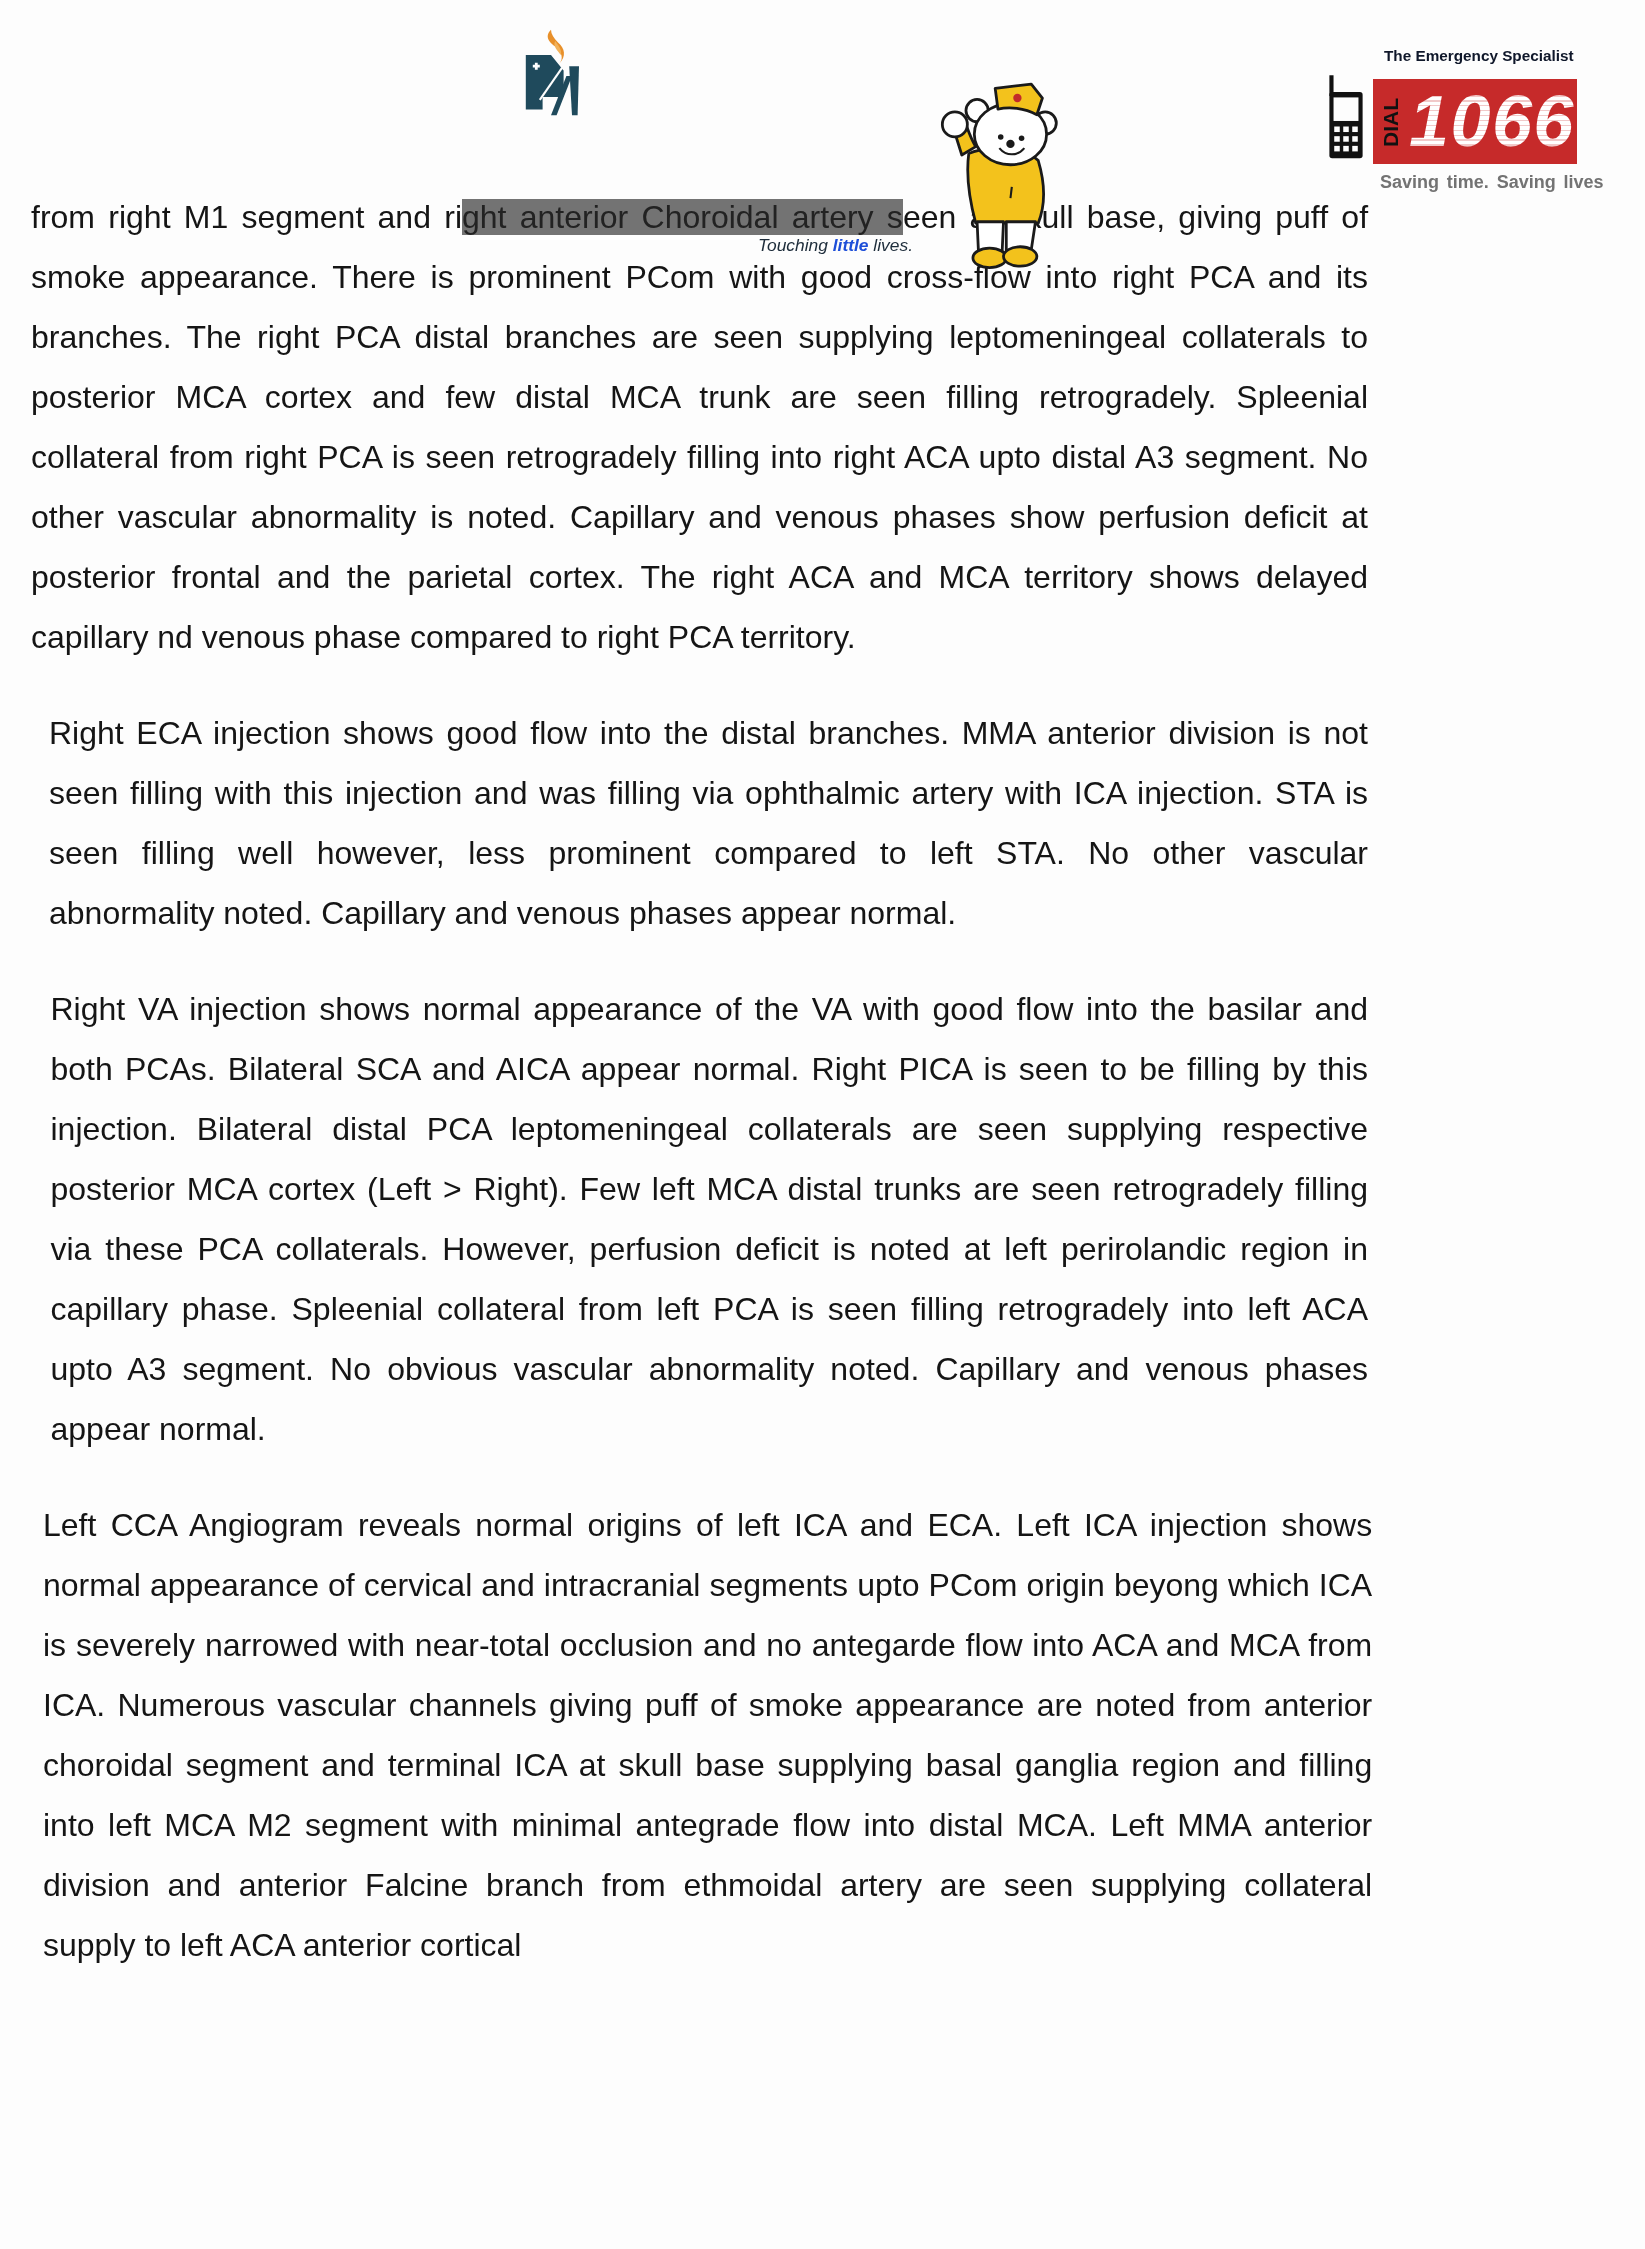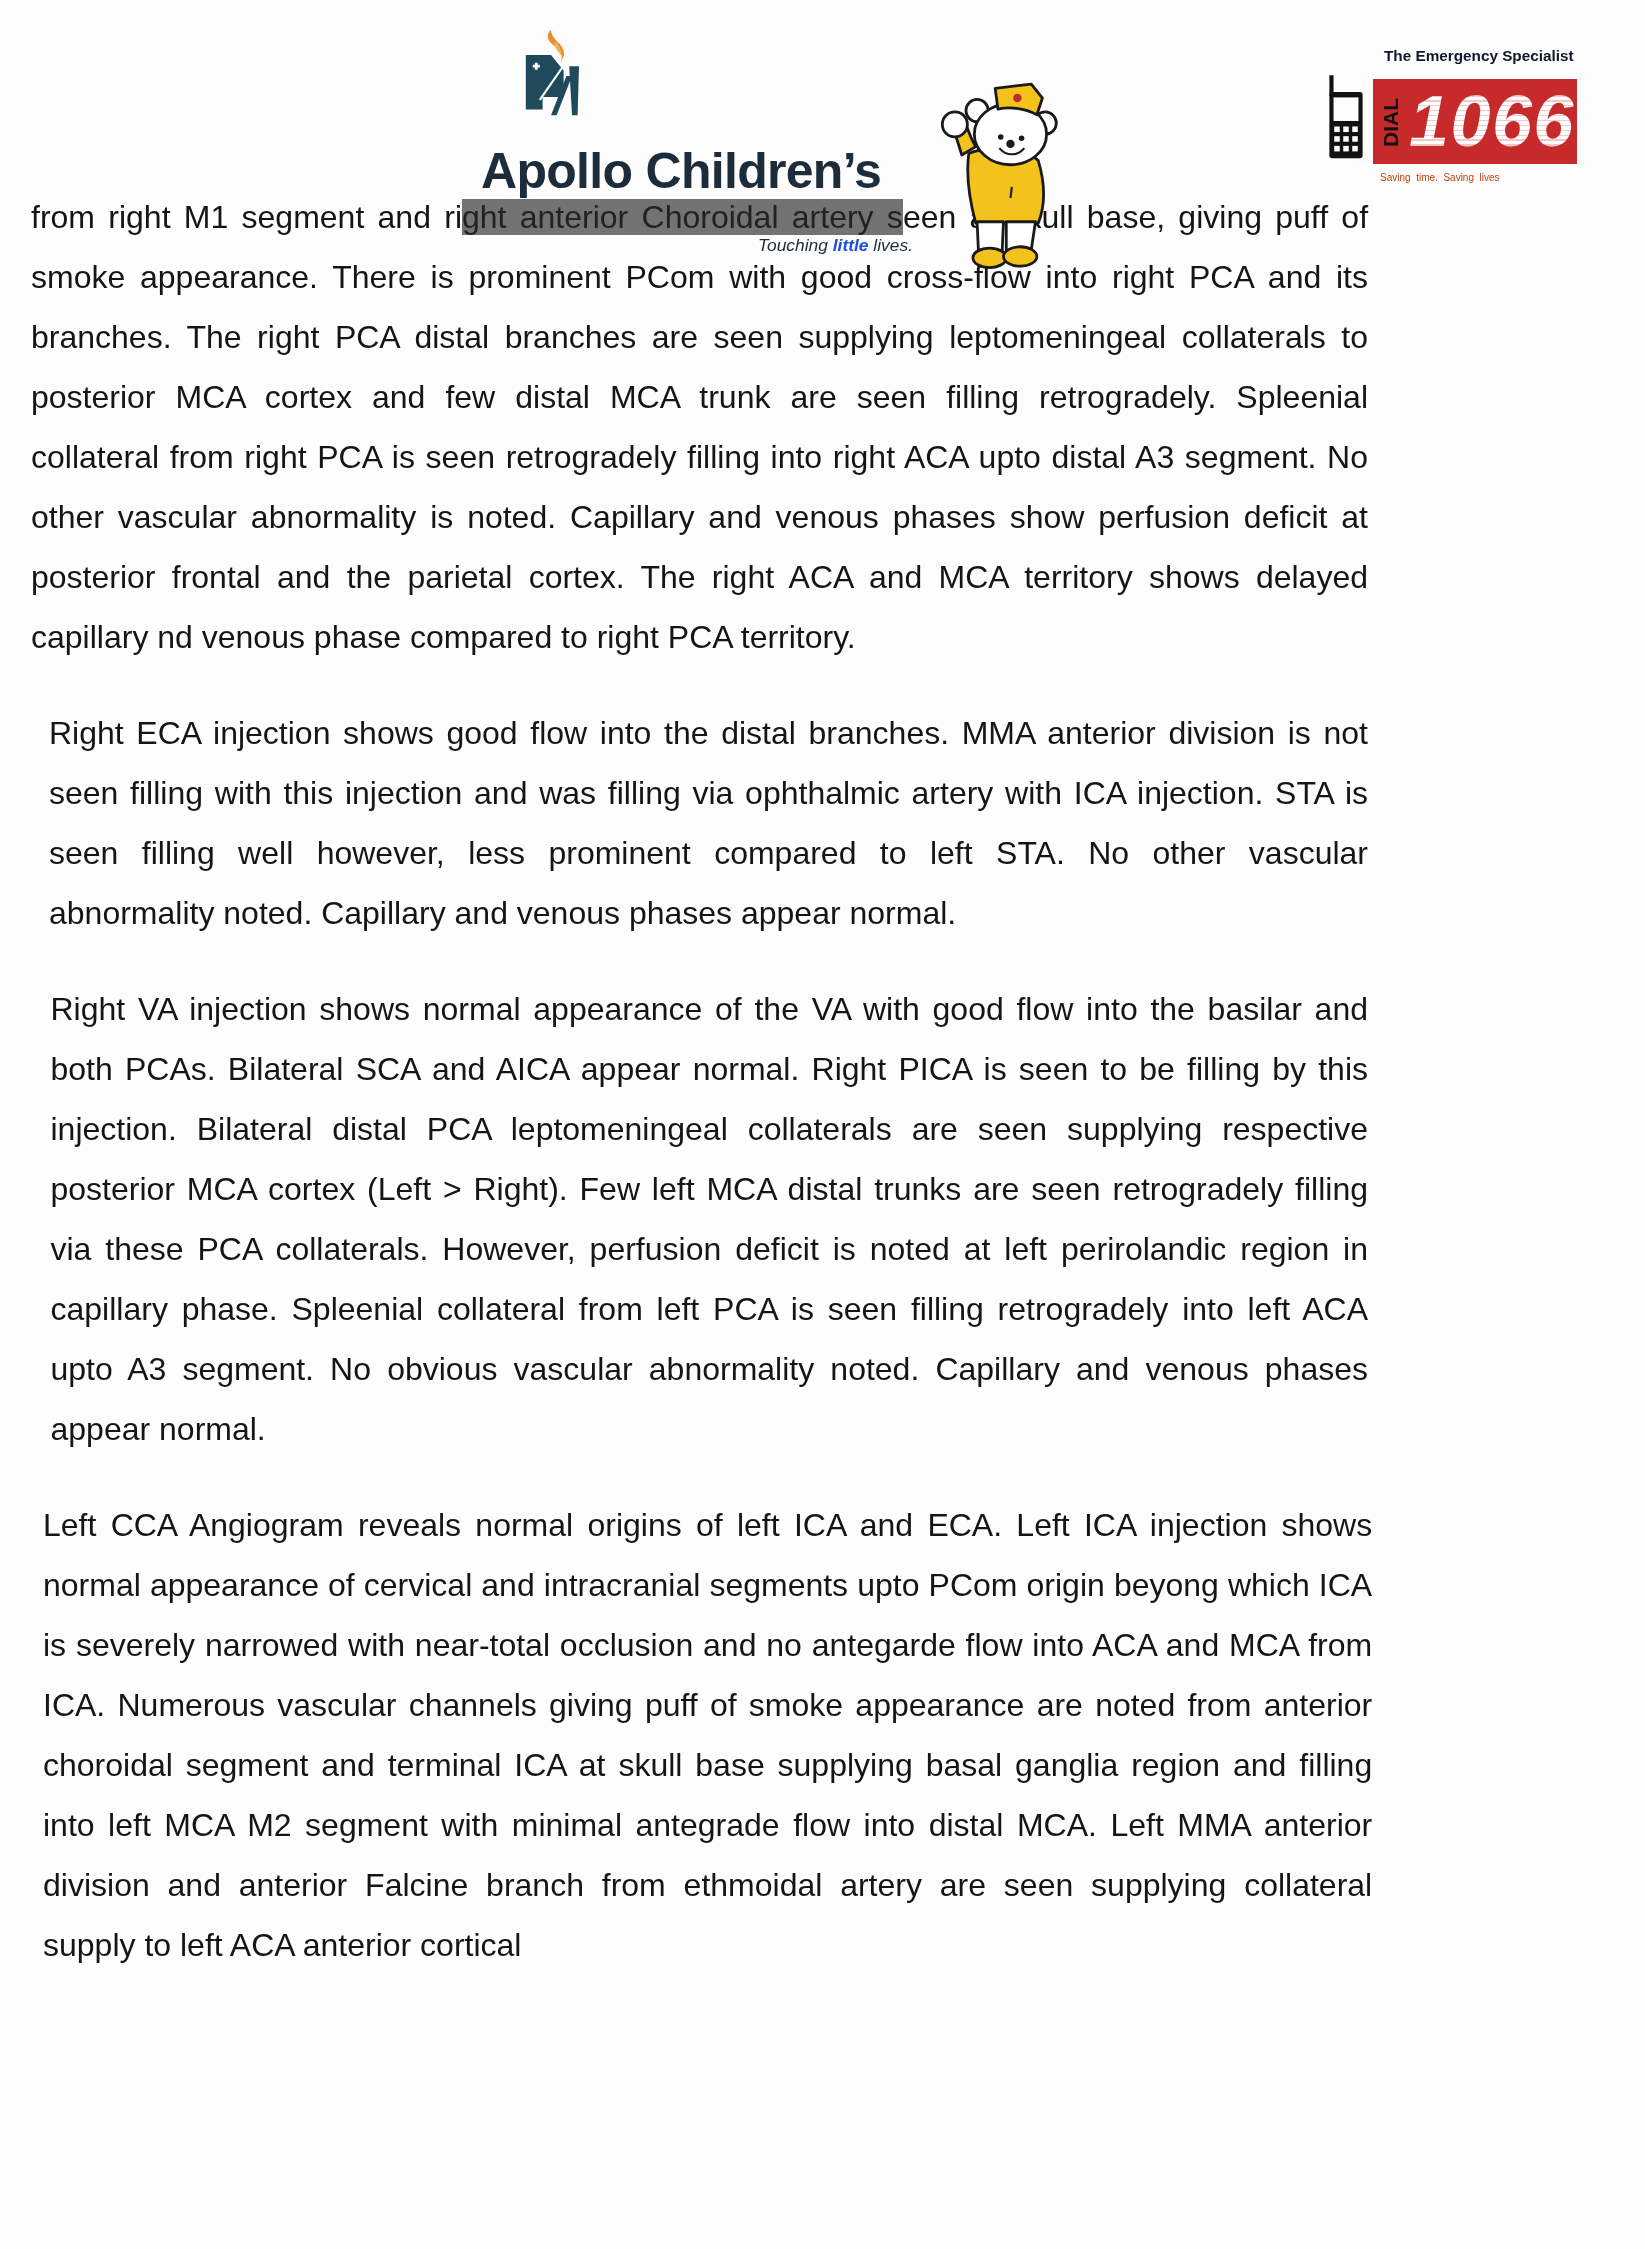--- a/index.html
+++ b/index.html
@@ -50,22 +50,22 @@
   }
   .dial-number {
     position: absolute; left: 36px; top: 2.8px;
     font-family: "Liberation Sans", sans-serif; font-weight: bold; font-style: italic;
     font-size: 72px; color: #fff; letter-spacing: 1.4px;
     background: repeating-linear-gradient(180deg, #fff 0 3.5px, #f1c9c9 3.5px 4.9px);
     -webkit-background-clip: text; background-clip: text; -webkit-text-fill-color: transparent;
     line-height: 78px;
   }
   .emergency-slogan {
-    position: absolute; left: 52px; top: 125px; font-weight: normal; font-size: 10px;
-    color: #c2410c; white-space: nowrap; word-spacing: 2.8px;
+    position: absolute; left: 52px; top: 125px; font-weight: bold; font-size: 18px;
+    color: #737373; white-space: nowrap; word-spacing: 2.8px;
   }
 
   
   .report {
     position: absolute; left: 31px; top: 187px; width: 1337px;
     font-size: 32px; line-height: 60px;
     text-align: justify; text-align-last: left;
     color: #151515;
   }
   .report p { margin: 0 0 36px 0; }
@@ -83,21 +83,20 @@
   <div class="apollo-logo">
     <svg class="apollo-emblem" viewBox="0 0 90 130">
       <path d="M40 4 C30 14 38 22 46 28 C56 36 58 46 52 52 C62 42 60 30 50 22 C44 16 40 10 40 4 Z" fill="#e8902a"></path>
       <path d="M46 20 C42 28 50 34 54 40 C56 34 52 28 46 20 Z" fill="#f2b25a"></path>
       <path d="M4 40 L40 40 L58 62 L58 100 L28 100 L28 118 L4 118 Z" fill="#1f4a5c"></path>
       <path d="M14 56 h10 M19 51 v10" stroke="#fff" stroke-width="4"></path>
       <path d="M66 56 L80 56 L78 126 L70 126 Z" fill="#1f4a5c"></path>
       <path d="M40 126 L62 70 L70 70 L48 126 Z" fill="#1f4a5c"></path>
       <path d="M24 104 L56 58" stroke="#fdfdfd" stroke-width="3"></path>
     </svg>
-    <div class="apollo-name">Apollo Children’s</div>
     <div class="apollo-tagline"><span>Touching </span><span class="little">little</span><span> lives.</span></div>
   </div>
 
   <div class="emergency">
     <div class="emergency-title">The Emergency Specialist</div>
     <svg class="phone-icon" viewBox="0 0 52 122">
       <rect x="2" y="0" width="6" height="30" fill="#111"></rect>
       <rect x="2" y="24" width="48" height="96" rx="4" fill="#111"></rect>
       <rect x="8" y="32" width="36" height="34" fill="#fdfdfd"></rect>
       <g fill="#fdfdfd">

